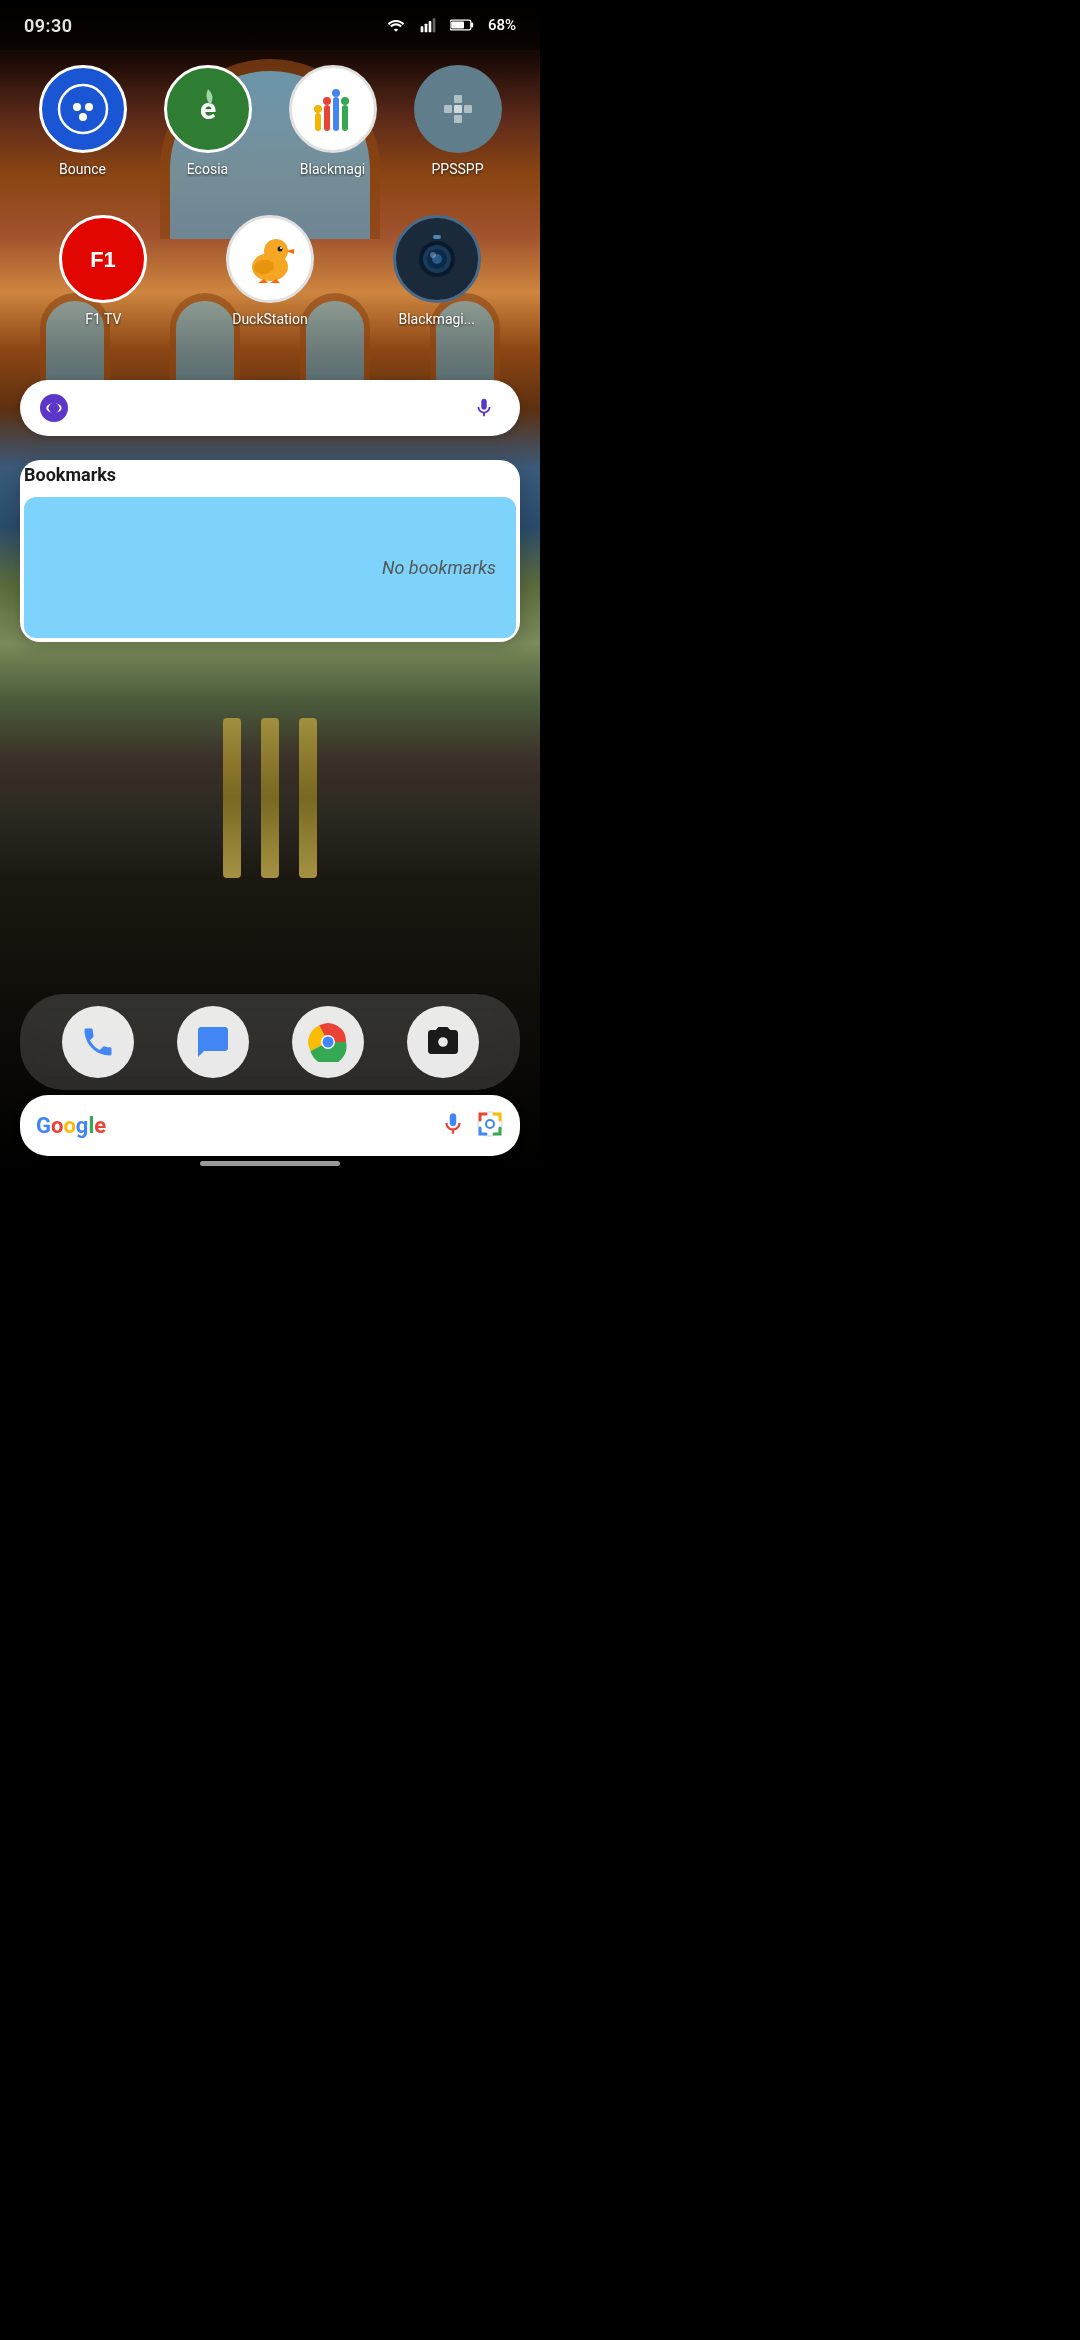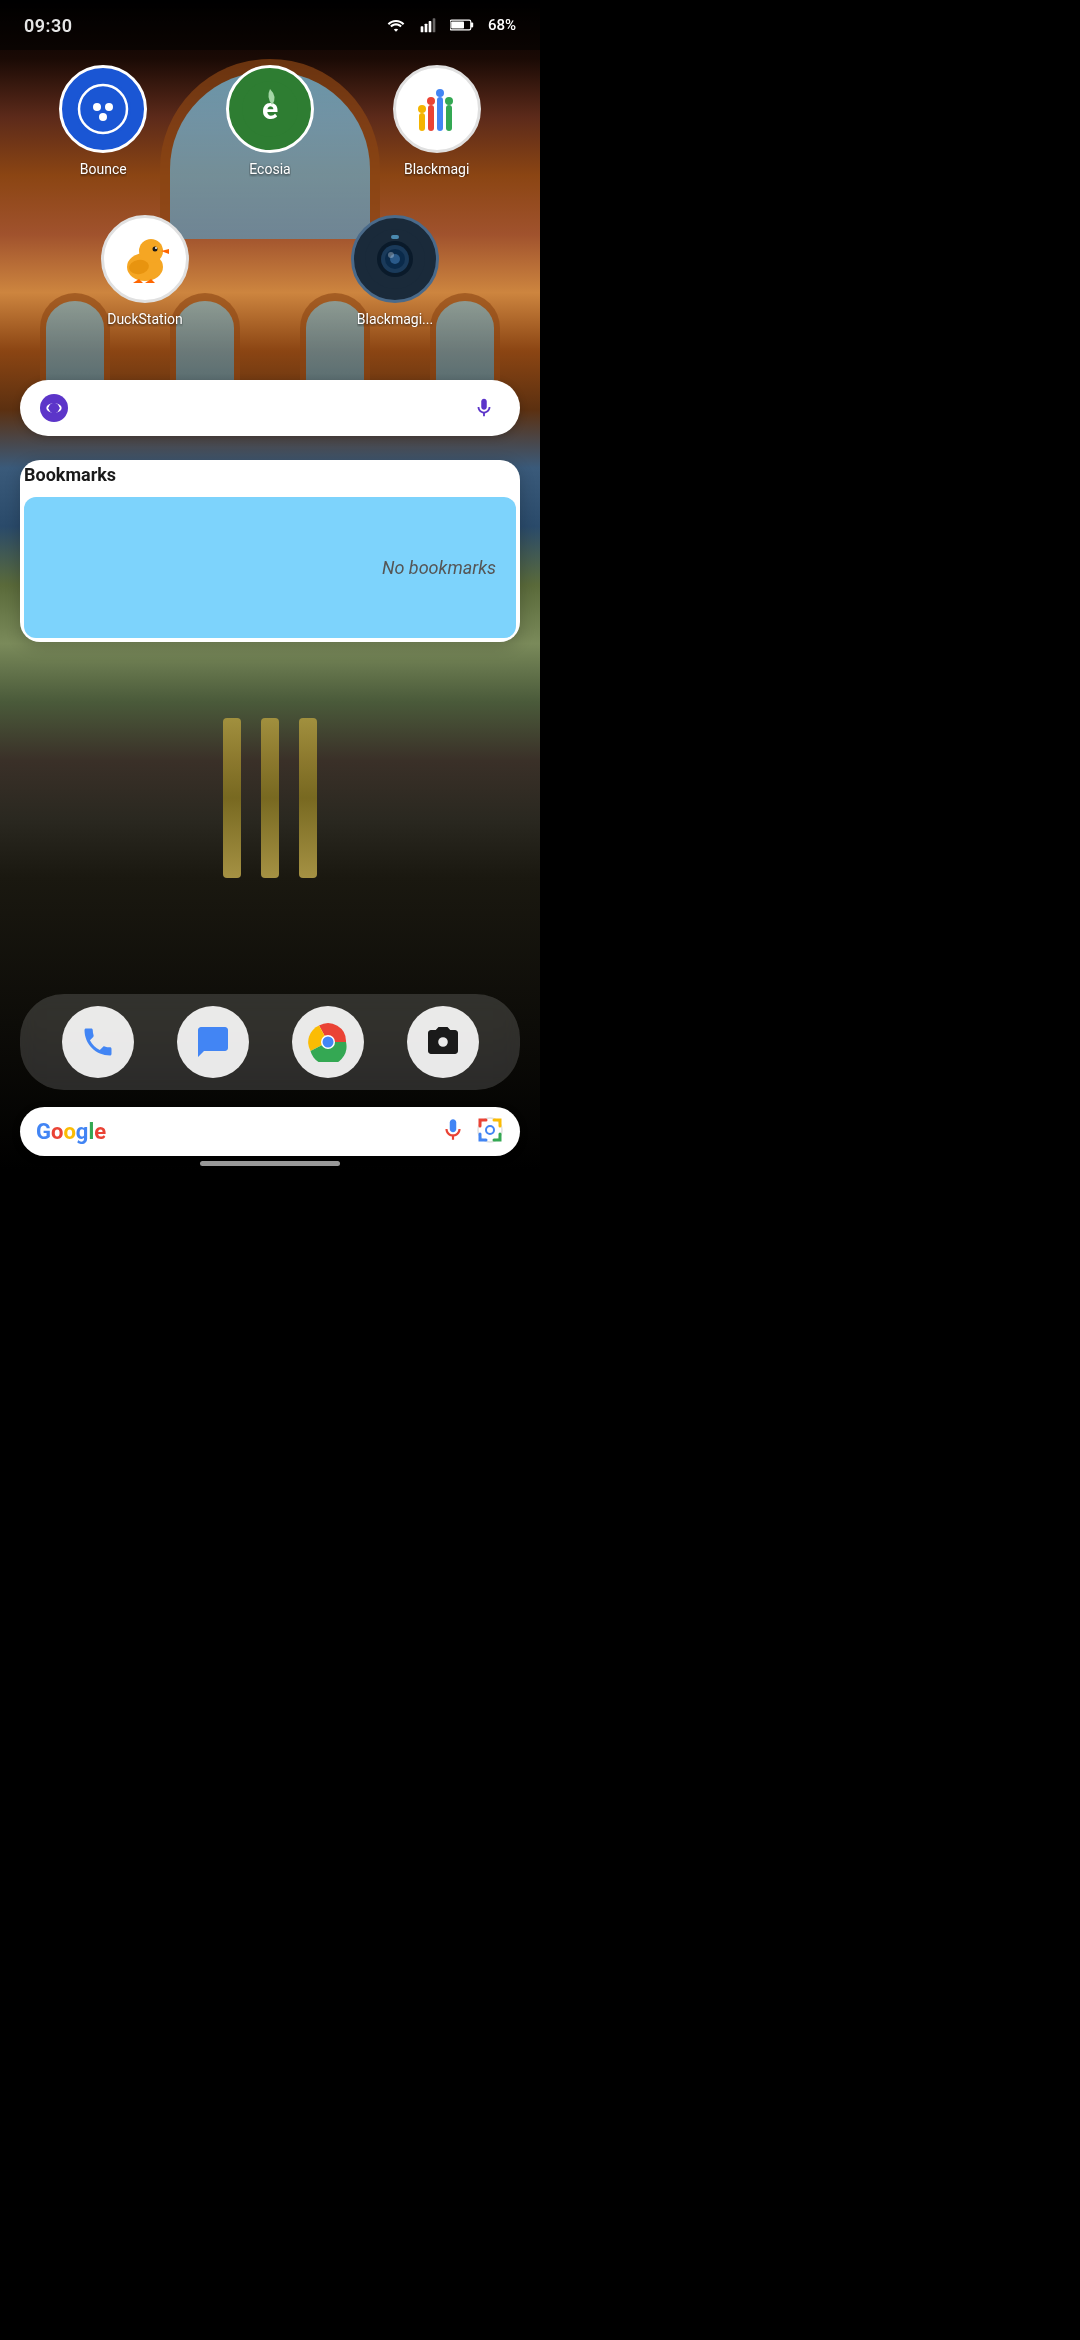--- a/index.html
+++ b/index.html
@@ -245,21 +245,21 @@
       justify-content: center;
       cursor: pointer;
     }
 
     
     .google-search-bar {
       position: absolute;
       bottom: 14px;
       left: 20px;
       right: 20px;
-      height: 49px;
+      height: 61px;
       background: white;
       border-radius: 28px;
       display: flex;
       align-items: center;
       padding: 0 16px;
       z-index: 10;
       box-shadow: 0 2px 8px rgba(0,0,0,0.2);
     }
 
     .google-logo {
@@ -381,24 +381,47 @@
 
         <circle cx="17" cy="32" r="4" fill="#f4b400"></circle>
         <circle cx="26" cy="24" r="4" fill="#ea4335"></circle>
         <circle cx="35" cy="16" r="4" fill="#4285f4"></circle>
         <circle cx="44" cy="24" r="4" fill="#34a853"></circle>
       </svg>
     </div>
     <span class="app-label">Blackmagi</span>
   </div>
 
+  <div class="app-icon-wrap">
+    <div class="app-icon icon-ppsspp">
+      <svg width="64" height="64" viewBox="0 0 64 64">
+        <circle cx="32" cy="32" r="30" fill="#607d8b"></circle>
+
+        <rect x="28" y="18" width="8" height="8" rx="1" fill="#b0bec5"></rect>
+        <rect x="28" y="38" width="8" height="8" rx="1" fill="#b0bec5"></rect>
+        <rect x="18" y="28" width="8" height="8" rx="1" fill="#b0bec5"></rect>
+        <rect x="38" y="28" width="8" height="8" rx="1" fill="#b0bec5"></rect>
+        <rect x="28" y="28" width="8" height="8" rx="1" fill="#cfd8dc"></rect>
+      </svg>
+    </div>
+    <span class="app-label">PPSSPP</span>
+  </div>
 </div>
 
 <div class="app-grid-row row-2">
 
+  <div class="app-icon-wrap">
+    <div class="app-icon icon-f1tv">
+      <svg width="64" height="64" viewBox="0 0 64 64">
+        <circle cx="32" cy="32" r="30" fill="#e10600"></circle>
+        <text x="32" y="40" text-anchor="middle" font-size="22" font-weight="900" fill="white" font-family="Arial">F1</text>
+      </svg>
+    </div>
+    <span class="app-label">F1 TV</span>
+  </div>
 
   <div class="app-icon-wrap">
     <div class="app-icon icon-duckstation">
       <svg width="64" height="64" viewBox="0 0 64 64">
 
         <ellipse cx="32" cy="40" rx="18" ry="14" fill="#f5a623"></ellipse>
 
         <circle cx="38" cy="24" r="12" fill="#f5a623"></circle>
 
         <path d="M48 24 L56 22 L56 27 Z" fill="#ff6600"></path>

